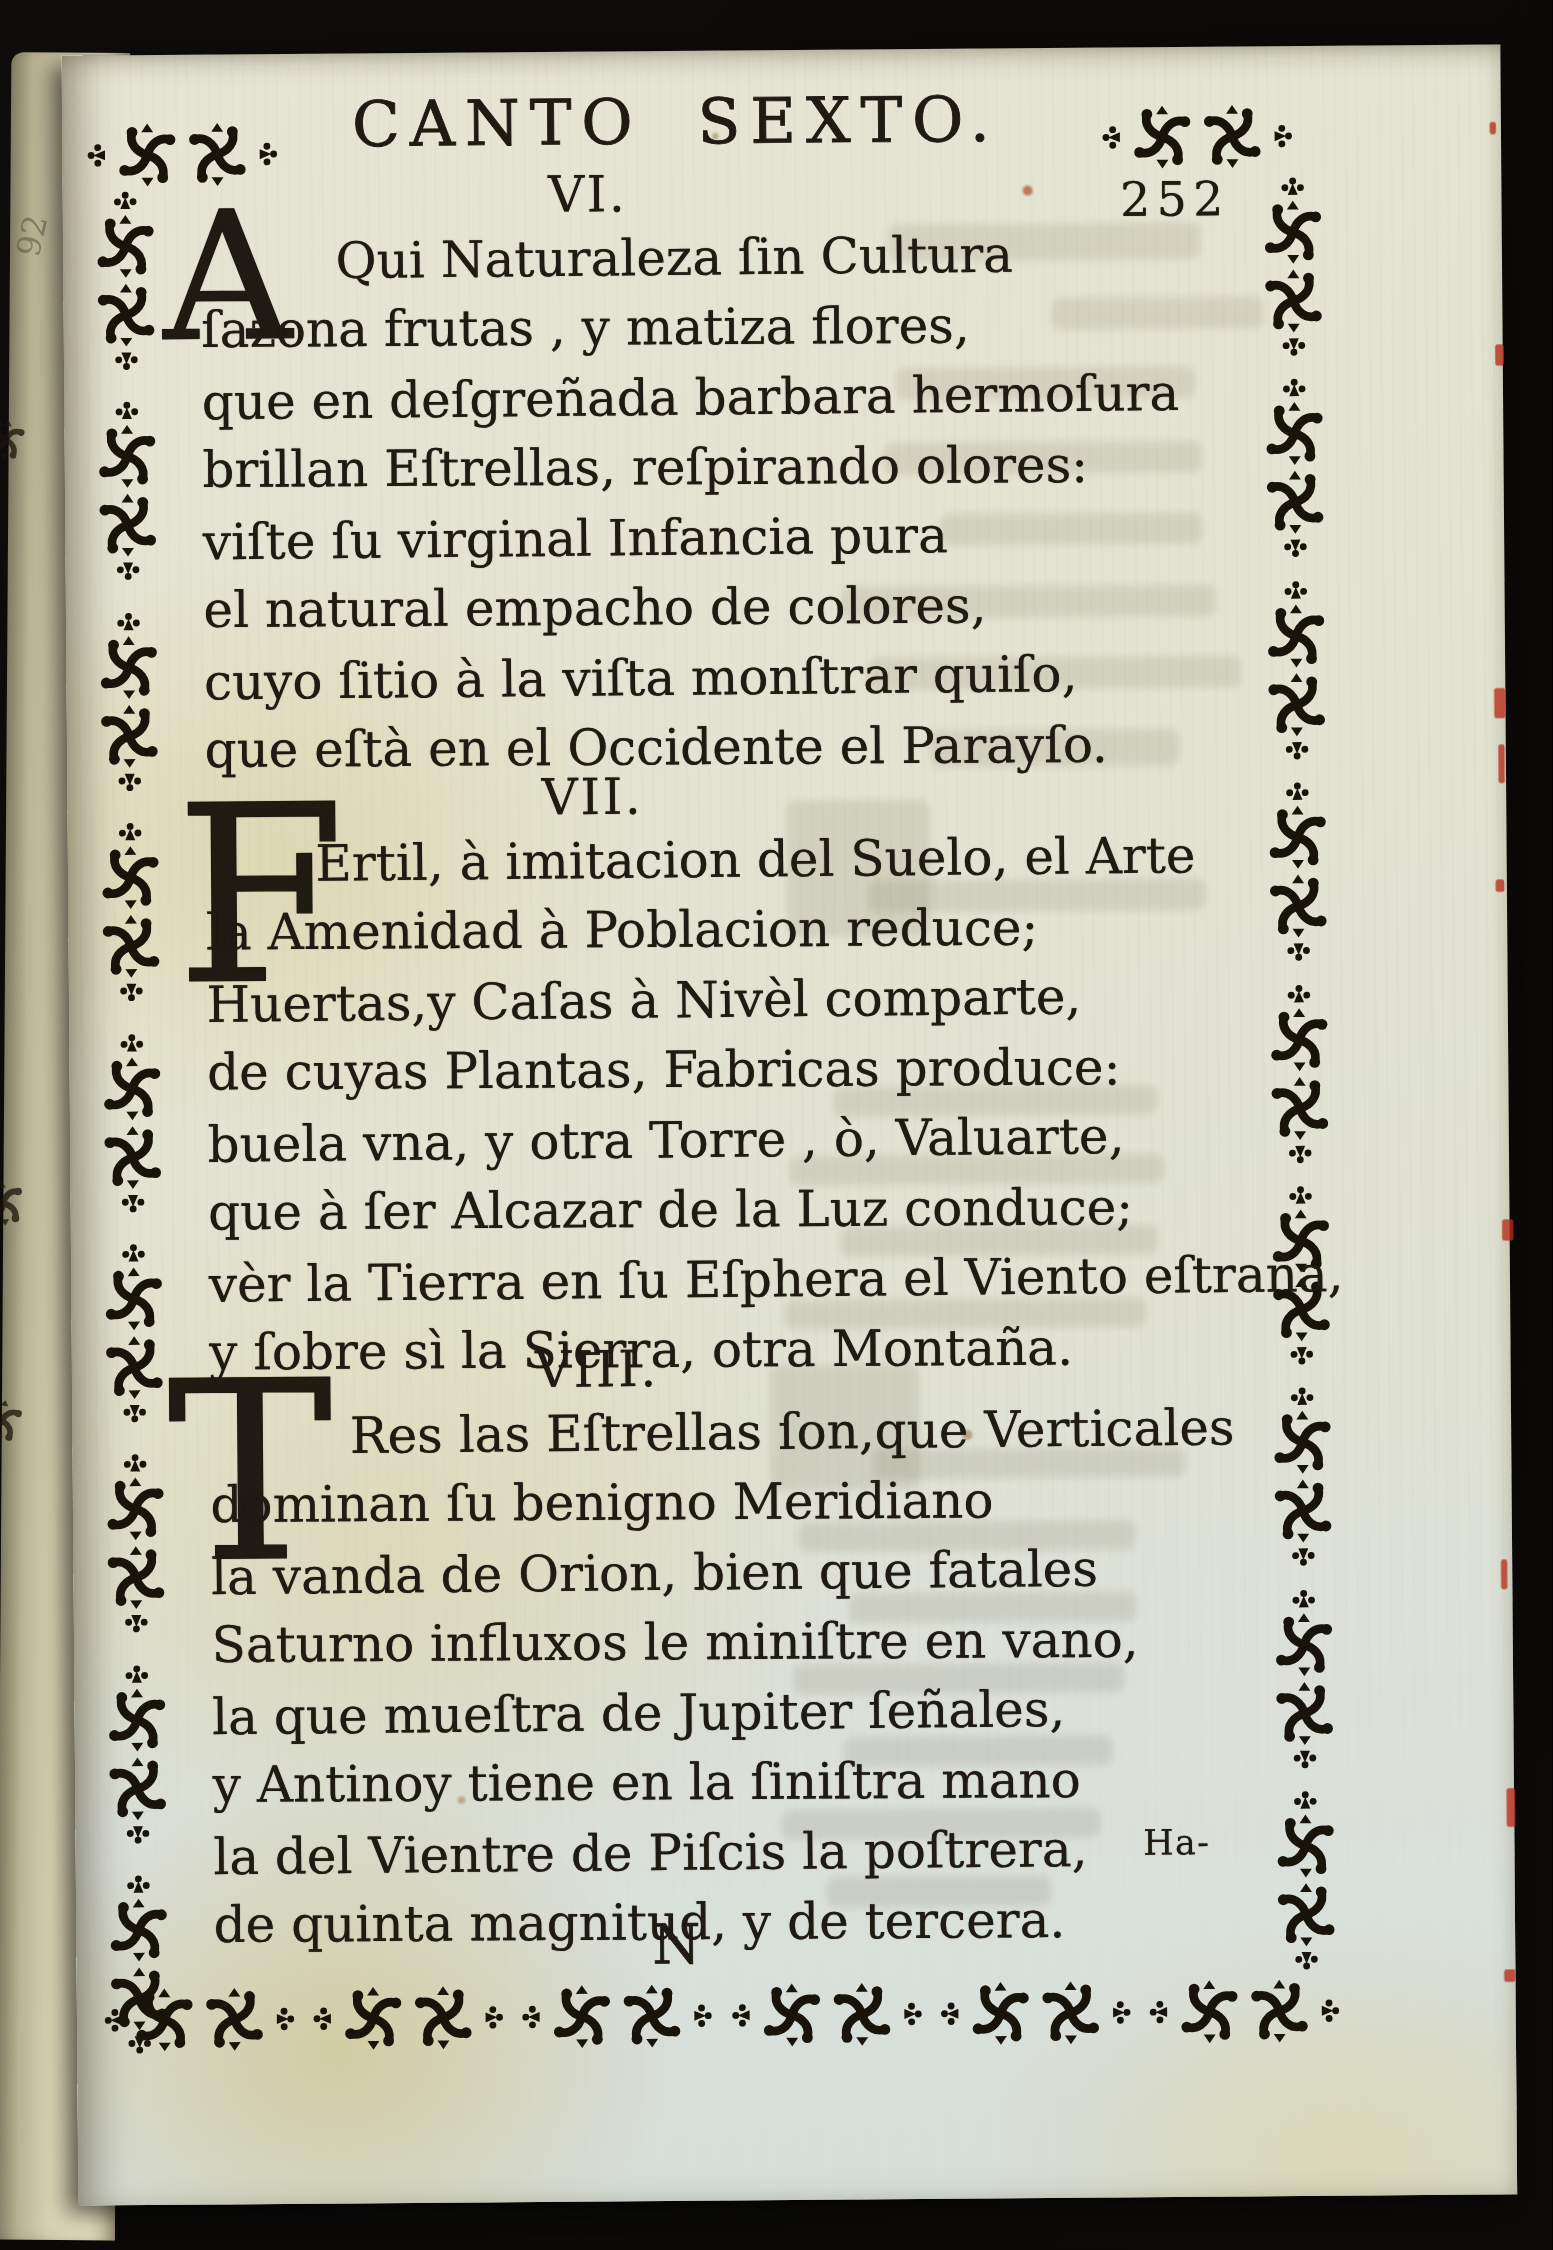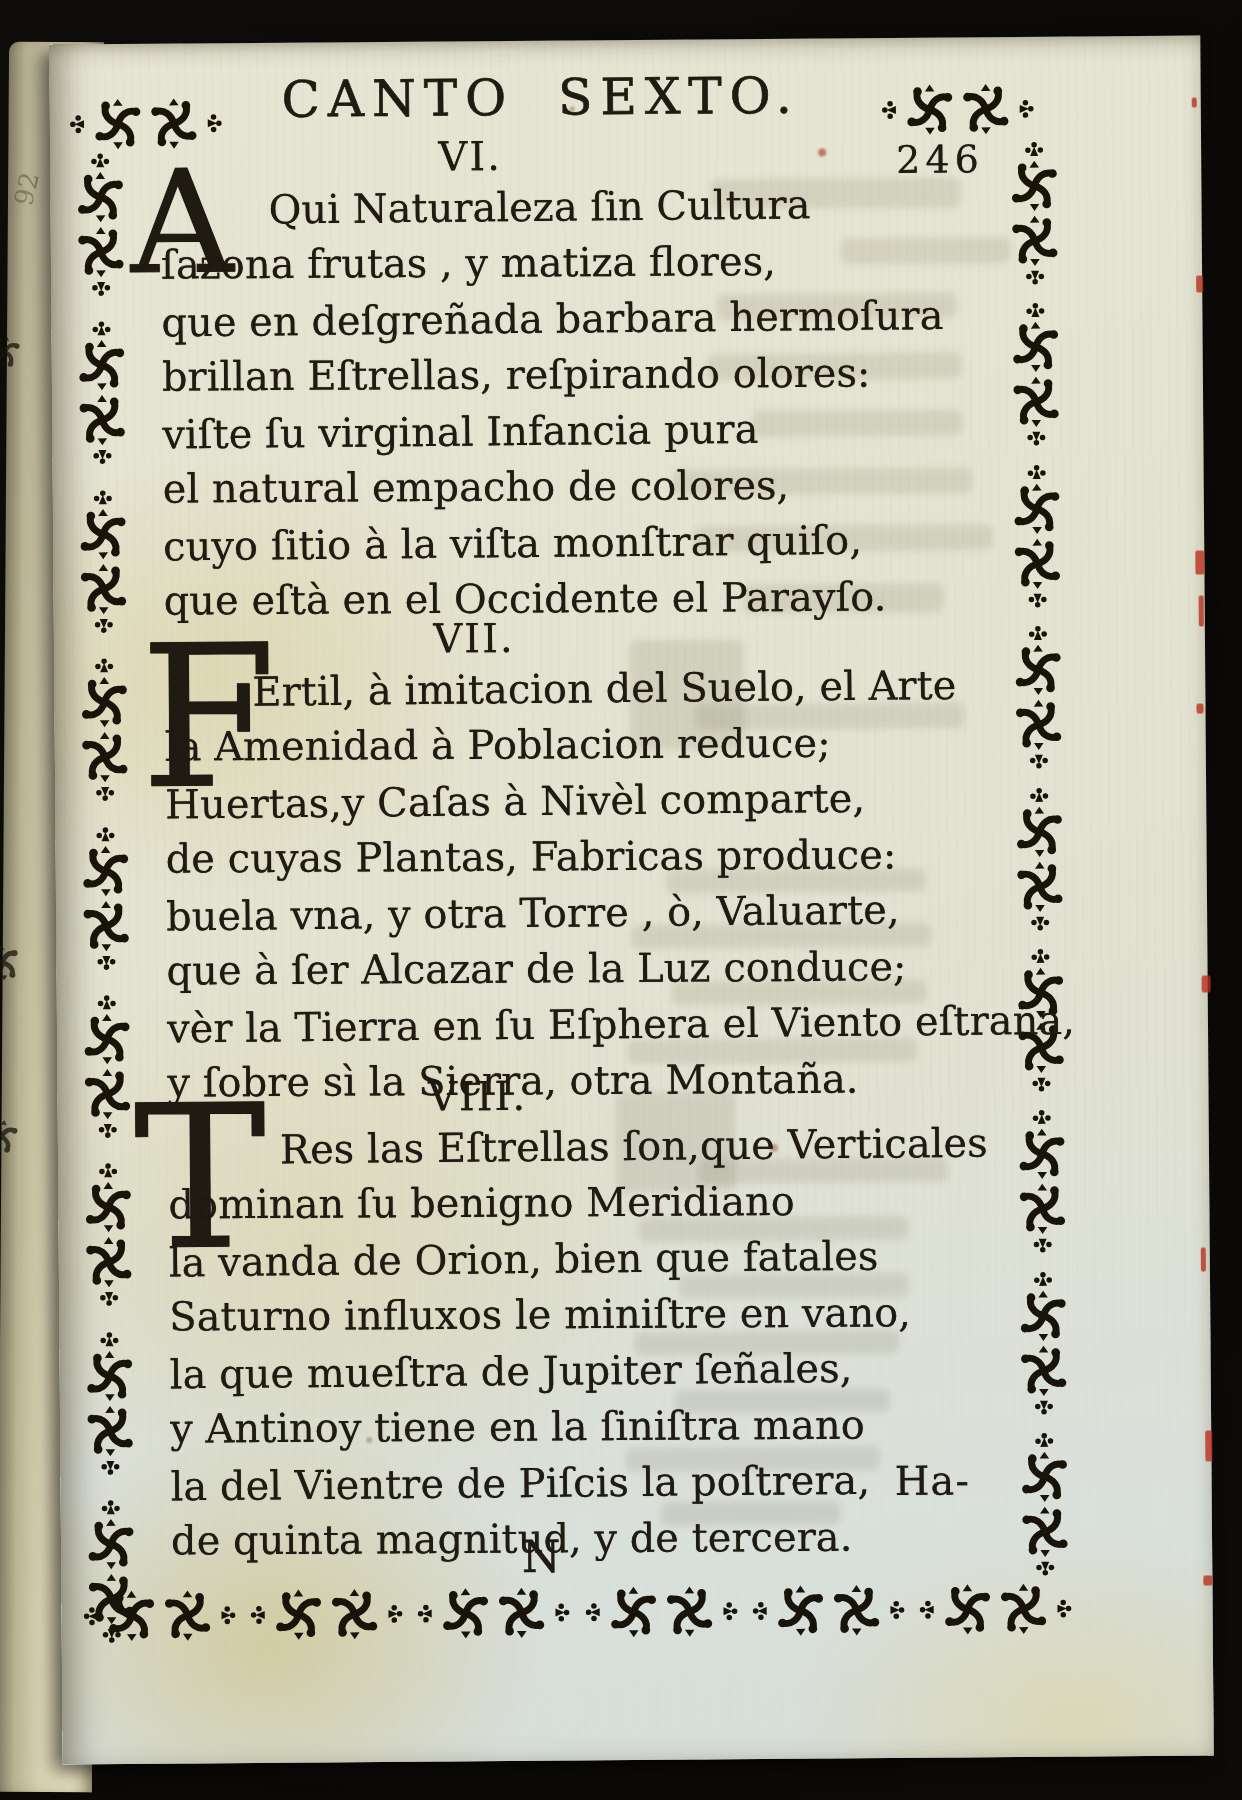--- a/index.html
+++ b/index.html
@@ -97,21 +97,21 @@
   .s1 .line.first{padding-left:108px;}
   .s2 .dropcap{font-size:196px;left:-24px;top:-22px;}
   .s2 .line.first{padding-left:88px;}
   .s3 .dropcap{font-size:198px;left:-34px;top:-20px;}
   .s3 .line.first{padding-left:112px;}
   .signature{
     position:absolute;left:110px;top:1490px;width:740px;text-align:center;
     font-size:44px;-webkit-text-stroke:.6px #1c1810;
   }
   .catchword{
-    position:absolute;left:834px;top:1420px;font-size:40px;letter-spacing:1px;
+    position:absolute;left:854px;top:1420px;font-size:28px;letter-spacing:1px;
     text-shadow:0 0 .7px rgba(25,20,10,.8);
   }
 </style>
 </head>
 <body>
 
 <div class="stage">
 
   <div class="prev-page">
     <div class="gutter-num">92</div>
@@ -1575,21 +1575,21 @@
               <circle cx="12" cy="4.5" r="3.1"></circle>
               <circle cx="5" cy="10.5" r="3.1"></circle>
   <circle cx="19" cy="10.5" r="3.1"></circle>
               <path d="M12 6.5 L16.5 17 h-9 z"></path>
             </g>
           </svg>
         </div>
       </div>
 
     <div class="running-title">CANTO SEXTO.</div>
-    <div class="page-number">246</div>
+    <div class="page-number">252</div>
 
     <div class="stanza s1">
       <div class="stanza-num">VI.</div>
       <div class="lines">
         <div class="dropcap">A</div>
         <div class="line first">Qui Naturaleza ſin Cultura</div>
         <div class="line">ſazona frutas , y matiza flores,</div>
         <div class="line">que en deſgreñada barbara hermoſura</div>
         <div class="line">brillan Eſtrellas, reſpirando olores:</div>
         <div class="line">viſte ſu virginal Infancia pura</div>

